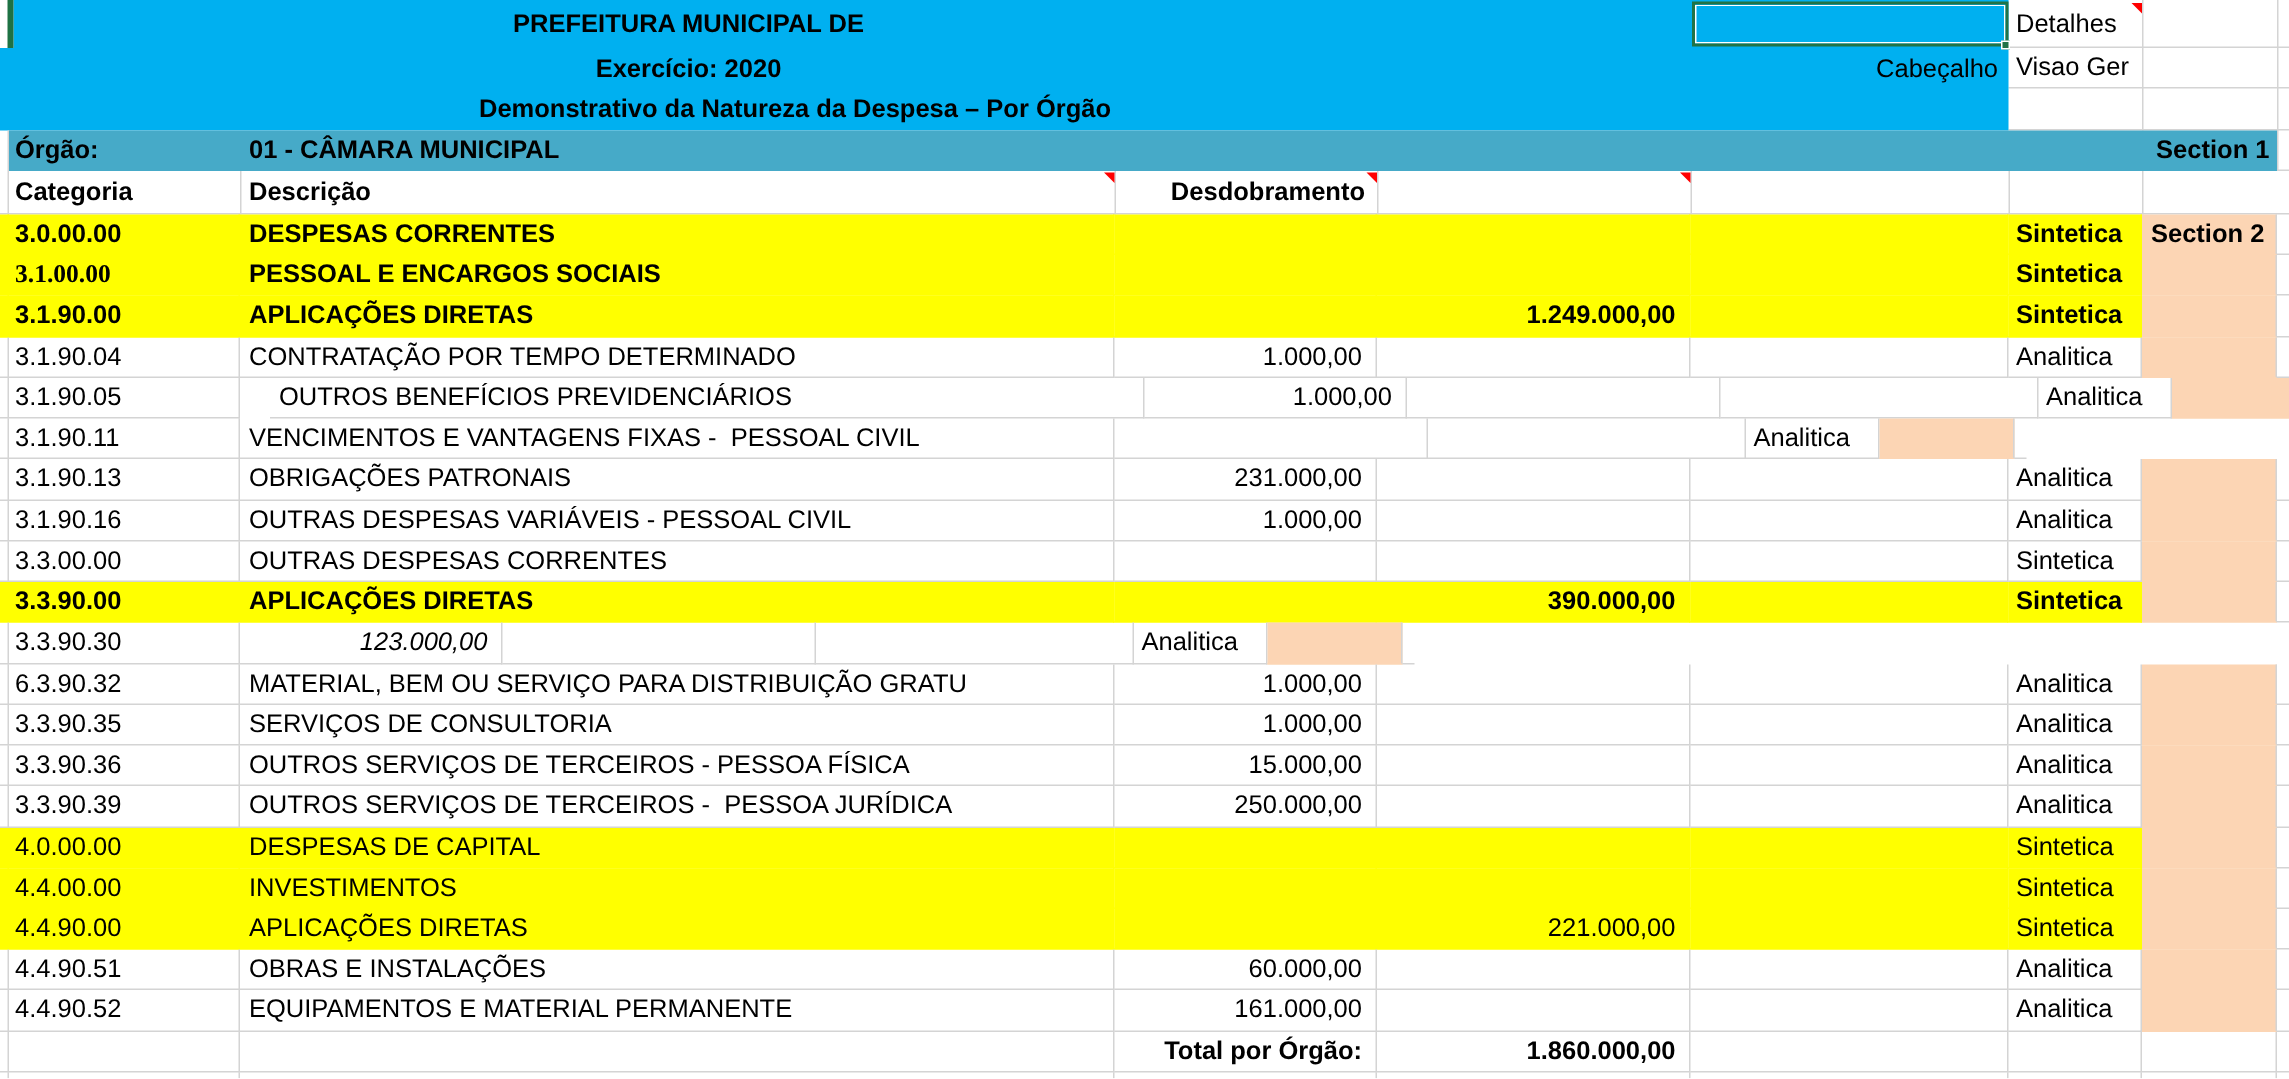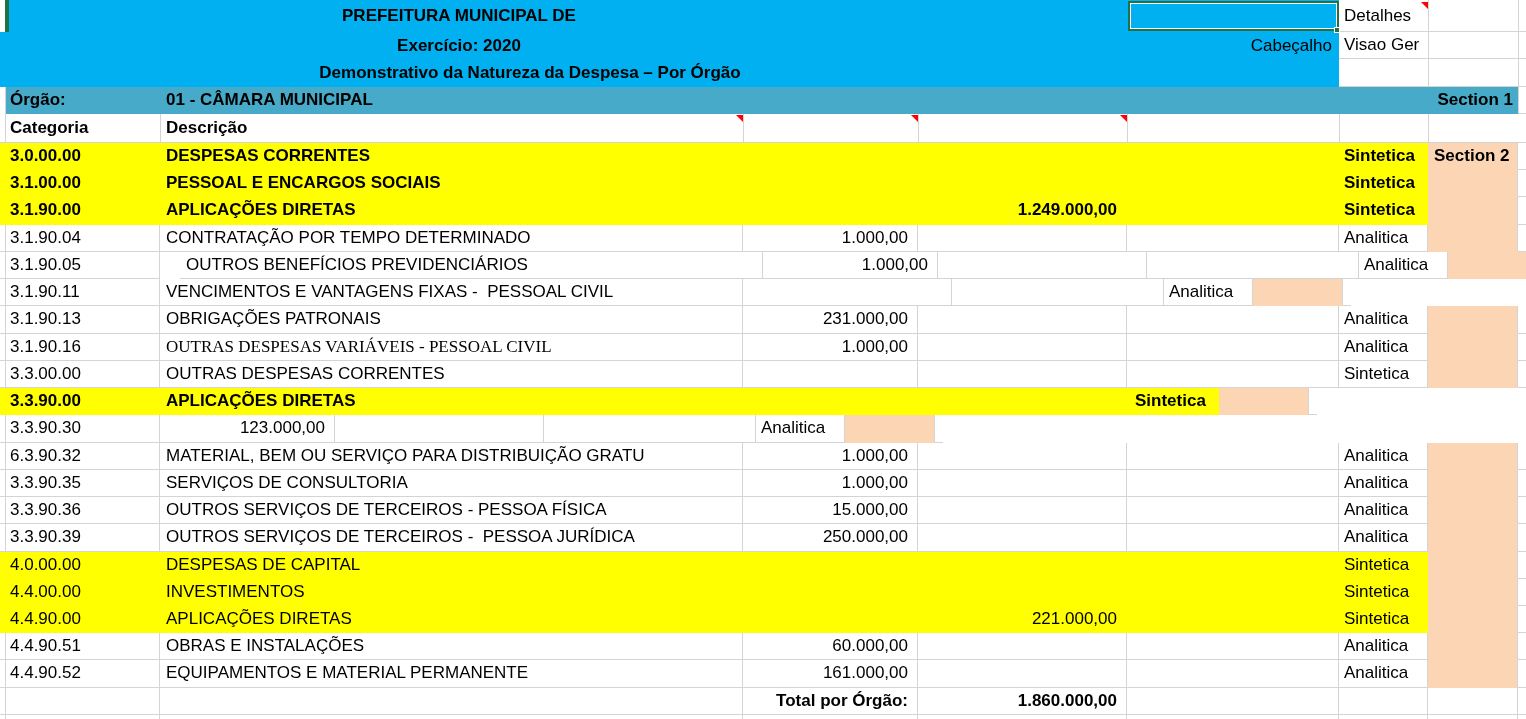--- a/index.html
+++ b/index.html
@@ -101,38 +101,39 @@
   <div class="vline" style="left:743px;top:114px;height:29px;"></div>
   <div class="vline" style="left:918px;top:114px;height:29px;"></div>
   <div class="vline" style="left:1127px;top:114px;height:29px;"></div>
   <div class="vline" style="left:1339px;top:114px;height:29px;"></div>
   <div class="vline" style="left:1428px;top:114px;height:29px;"></div>
   <div class="hline" style="left:0;top:142px;width:1526px;"></div>
 
   <div class="cellline bold" style="left:10px;top:115px;width:145px;height:28px;">Categoria</div>
   <div class="cellline bold" style="left:166px;top:115px;width:300px;height:28px;">Descrição</div>
   <div class="cmt" style="left:736px;top:115px;"></div>
+  <div class="cellline bold right" style="left:743px;top:115px;width:167px;height:28px;">Desdobramento</div>
   <div class="cmt" style="left:911px;top:115px;"></div>
   <div class="cmt" style="left:1120px;top:115px;"></div>
 
   <div id="data-rows">
       <div class="trow yellow bold">
         <div class="tcell c0" style="width: 6px;"></div>
         <div class="tcell c1" style="width: 154px;">3.0.00.00</div>
         <div class="tcell c2" style="width: 583px;">DESPESAS CORRENTES</div>
         <div class="tcell c3" style="width: 175px;"></div>
         <div class="tcell c4" style="width: 209px;"></div>
         <div class="tcell c5" style="width: 212px;"></div>
         <div class="tcell c6" style="width: 89px;">Sintetica</div>
         <div class="tcell c7 peach" style="width: 90px;">Section 2</div>
         <div class="tcell c8" style="width: 8px;"></div>
       </div>
       <div class="trow yellow bold">
         <div class="tcell c0" style="width: 6px;"></div>
-        <div class="tcell c1" style="width: 154px;">3.1.00.00</div>
+        <div class="tcell c1" style="width: 154px; font-family: Liberation Serif, serif;">3.1.00.00</div>
         <div class="tcell c2" style="width: 583px;">PESSOAL E ENCARGOS SOCIAIS</div>
         <div class="tcell c3" style="width: 175px;"></div>
         <div class="tcell c4" style="width: 209px;"></div>
         <div class="tcell c5" style="width: 212px;"></div>
         <div class="tcell c6" style="width: 89px;">Sintetica</div>
         <div class="tcell c7 peach" style="width: 90px;"></div>
         <div class="tcell c8" style="width: 8px;"></div>
       </div>
       <div class="trow yellow bold">
         <div class="tcell c0" style="width: 6px;"></div>
@@ -184,21 +185,21 @@
         <div class="tcell c3" style="width: 175px;">231.000,00</div>
         <div class="tcell c4" style="width: 209px;"></div>
         <div class="tcell c5" style="width: 212px;"></div>
         <div class="tcell c6" style="width: 89px;">Analitica</div>
         <div class="tcell c7 peach" style="width: 90px;"></div>
         <div class="tcell c8" style="width: 8px;"></div>
       </div>
       <div class="trow">
         <div class="tcell c0" style="width: 6px;"></div>
         <div class="tcell c1" style="width: 154px;">3.1.90.16</div>
-        <div class="tcell c2" style="width: 583px; font-family: Liberation Serif, serif;">OUTRAS DESPESAS VARIÁVEIS - PESSOAL CIVIL</div>
+        <div class="tcell c2" style="width: 583px;">OUTRAS DESPESAS VARIÁVEIS - PESSOAL CIVIL</div>
         <div class="tcell c3" style="width: 175px;">1.000,00</div>
         <div class="tcell c4" style="width: 209px;"></div>
         <div class="tcell c5" style="width: 212px;"></div>
         <div class="tcell c6" style="width: 89px;">Analitica</div>
         <div class="tcell c7 peach" style="width: 90px;"></div>
         <div class="tcell c8" style="width: 8px;"></div>
       </div>
       <div class="trow">
         <div class="tcell c0" style="width: 6px;"></div>
         <div class="tcell c1" style="width: 154px;">3.3.00.00</div>
@@ -208,29 +209,30 @@
         <div class="tcell c5" style="width: 212px;"></div>
         <div class="tcell c6" style="width: 89px;">Sintetica</div>
         <div class="tcell c7 peach" style="width: 90px;"></div>
         <div class="tcell c8" style="width: 8px;"></div>
       </div>
       <div class="trow yellow bold">
         <div class="tcell c0" style="width: 6px;"></div>
         <div class="tcell c1" style="width: 154px;">3.3.90.00</div>
         <div class="tcell c2" style="width: 583px;">APLICAÇÕES DIRETAS</div>
         <div class="tcell c3" style="width: 175px;"></div>
+        <div class="tcell c4" style="width: 209px;">390.000,00</div>
         <div class="tcell c5" style="width: 212px;"></div>
         <div class="tcell c6" style="width: 89px;">Sintetica</div>
         <div class="tcell c7 peach" style="width: 90px;"></div>
         <div class="tcell c8" style="width: 8px;"></div>
       </div>
       <div class="trow">
         <div class="tcell c0" style="width: 6px;"></div>
         <div class="tcell c1" style="width: 154px;">3.3.90.30</div>
-        <div class="tcell c3" style="width: 175px;">123.000,00</div>
+        <div class="tcell c3" style="width: 175px; font-style: italic;">123.000,00</div>
         <div class="tcell c4" style="width: 209px;"></div>
         <div class="tcell c5" style="width: 212px;"></div>
         <div class="tcell c6" style="width: 89px;">Analitica</div>
         <div class="tcell c7 peach" style="width: 90px;"></div>
         <div class="tcell c8" style="width: 8px;"></div>
       </div>
       <div class="trow">
         <div class="tcell c0" style="width: 6px;"></div>
         <div class="tcell c1" style="width: 154px;">6.3.90.32</div>
         <div class="tcell c2" style="width: 583px;">MATERIAL, BEM OU SERVIÇO PARA DISTRIBUIÇÃO GRATU</div>

